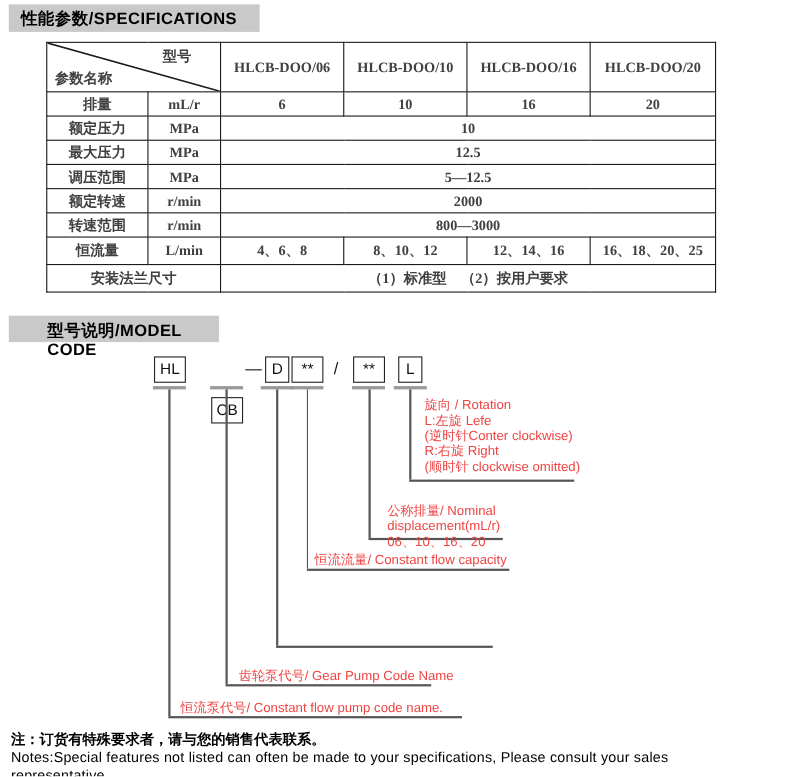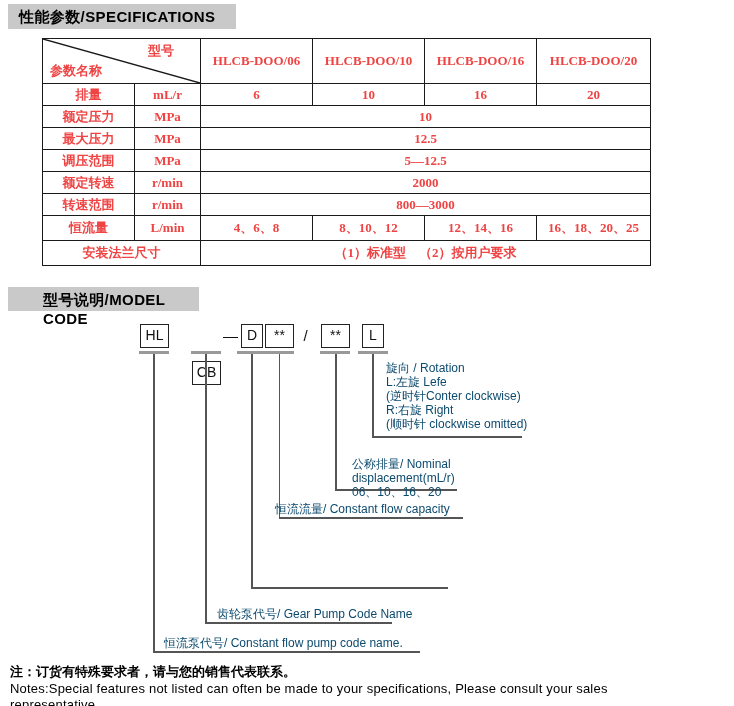--- a/index.html
+++ b/index.html
@@ -14,42 +14,42 @@
     box-sizing:border-box; padding:4px 0 0 11px;
   }
   #spec-heading  { left:8px; top:4px;   width:228px; height:25px; }
   #model-heading { left:8px; top:287px; width:191px; height:24px;padding-left:35px; }
 
   
   table.spec {
     position:absolute; left:42px; top:38px; width:608px;
     border-collapse:collapse; table-layout:fixed;
     font-family:"Liberation Serif", serif; font-weight:bold;
-    font-size:13px; color:#ef4444;
+    font-size:13px; color:#404040;
   }
   table.spec td { border:1.5px solid #1a1a1a; text-align:center; padding:0; overflow:hidden; }
   tr.hdr td { height:44px; }
   tr.r  td { height:21px;margin-top:30px; }
   tr.rf td { height:24px; }
   td.corner { position:relative; }
   td.corner svg { position:absolute; left:0; top:0; width:100%; height:100%; }
   .corner-model { position:absolute; right:26px; top:3px; }
   .corner-param { position:absolute; left:7px; bottom:3px; }
 
   
   .mbox {
     position:absolute; top:324px; height:24px; box-sizing:border-box;
     border:1.5px solid #222; background:#fff; text-align:center;
     font-size:14px; line-height:20px; color:#111;
   }
   .sep { position:absolute; top:324px; height:24px; line-height:24px; font-size:15px; text-align:center; color:#111; }
   .tick  { position:absolute; top:351px; height:3px; width:30px; background:#999; }
   .vline { position:absolute; width:1.5px; background:#555; top:354px; }
   .hline { position:absolute; height:1.5px; background:#555; }
-  .ann   { position:absolute; font-size:12px; line-height:14px; color:#0c4a6e; white-space:nowrap; }
+  .ann   { position:absolute; font-size:12px; line-height:14px; color:#ef4444; white-space:nowrap; }
 
   
   .notes { position:absolute; left:10px; top:664px; font-size:13px; line-height:16.5px; color:#000000; }
   .note-cn { font-weight:bold; }
   .note-en { font-weight:normal; letter-spacing:0.2px; }
 </style>
 </head>
 <body>
 
 <div class="page">
@@ -164,21 +164,21 @@
     <div>L:左旋 Lefe</div>
     <div>(逆时针Conter clockwise)</div>
     <div>R:右旋 Right</div>
     <div>(顺时针 clockwise omitted)</div>
   </div>
   <div class="ann" style="left:352px; top:445px;margin-top:12px;">
     <div>公称排量/  Nominal</div>
     <div>displacement(mL/r)</div>
     <div>06、10、16、20</div>
   </div>
-  <div class="ann" style="left:275px; top:502px;">
+  <div class="ann" style="left:286px; top:502px;">
     <div>恒流流量/ Constant flow capacity</div>
   </div>
   <div class="ann" style="left:217px; top:607px;">
     <div>齿轮泵代号/ Gear Pump Code Name</div>
   </div>
   <div class="ann" style="left:164px; top:636px;">
     <div>恒流泵代号/ Constant flow pump code name.</div>
   </div>
 
   <div class="notes">

